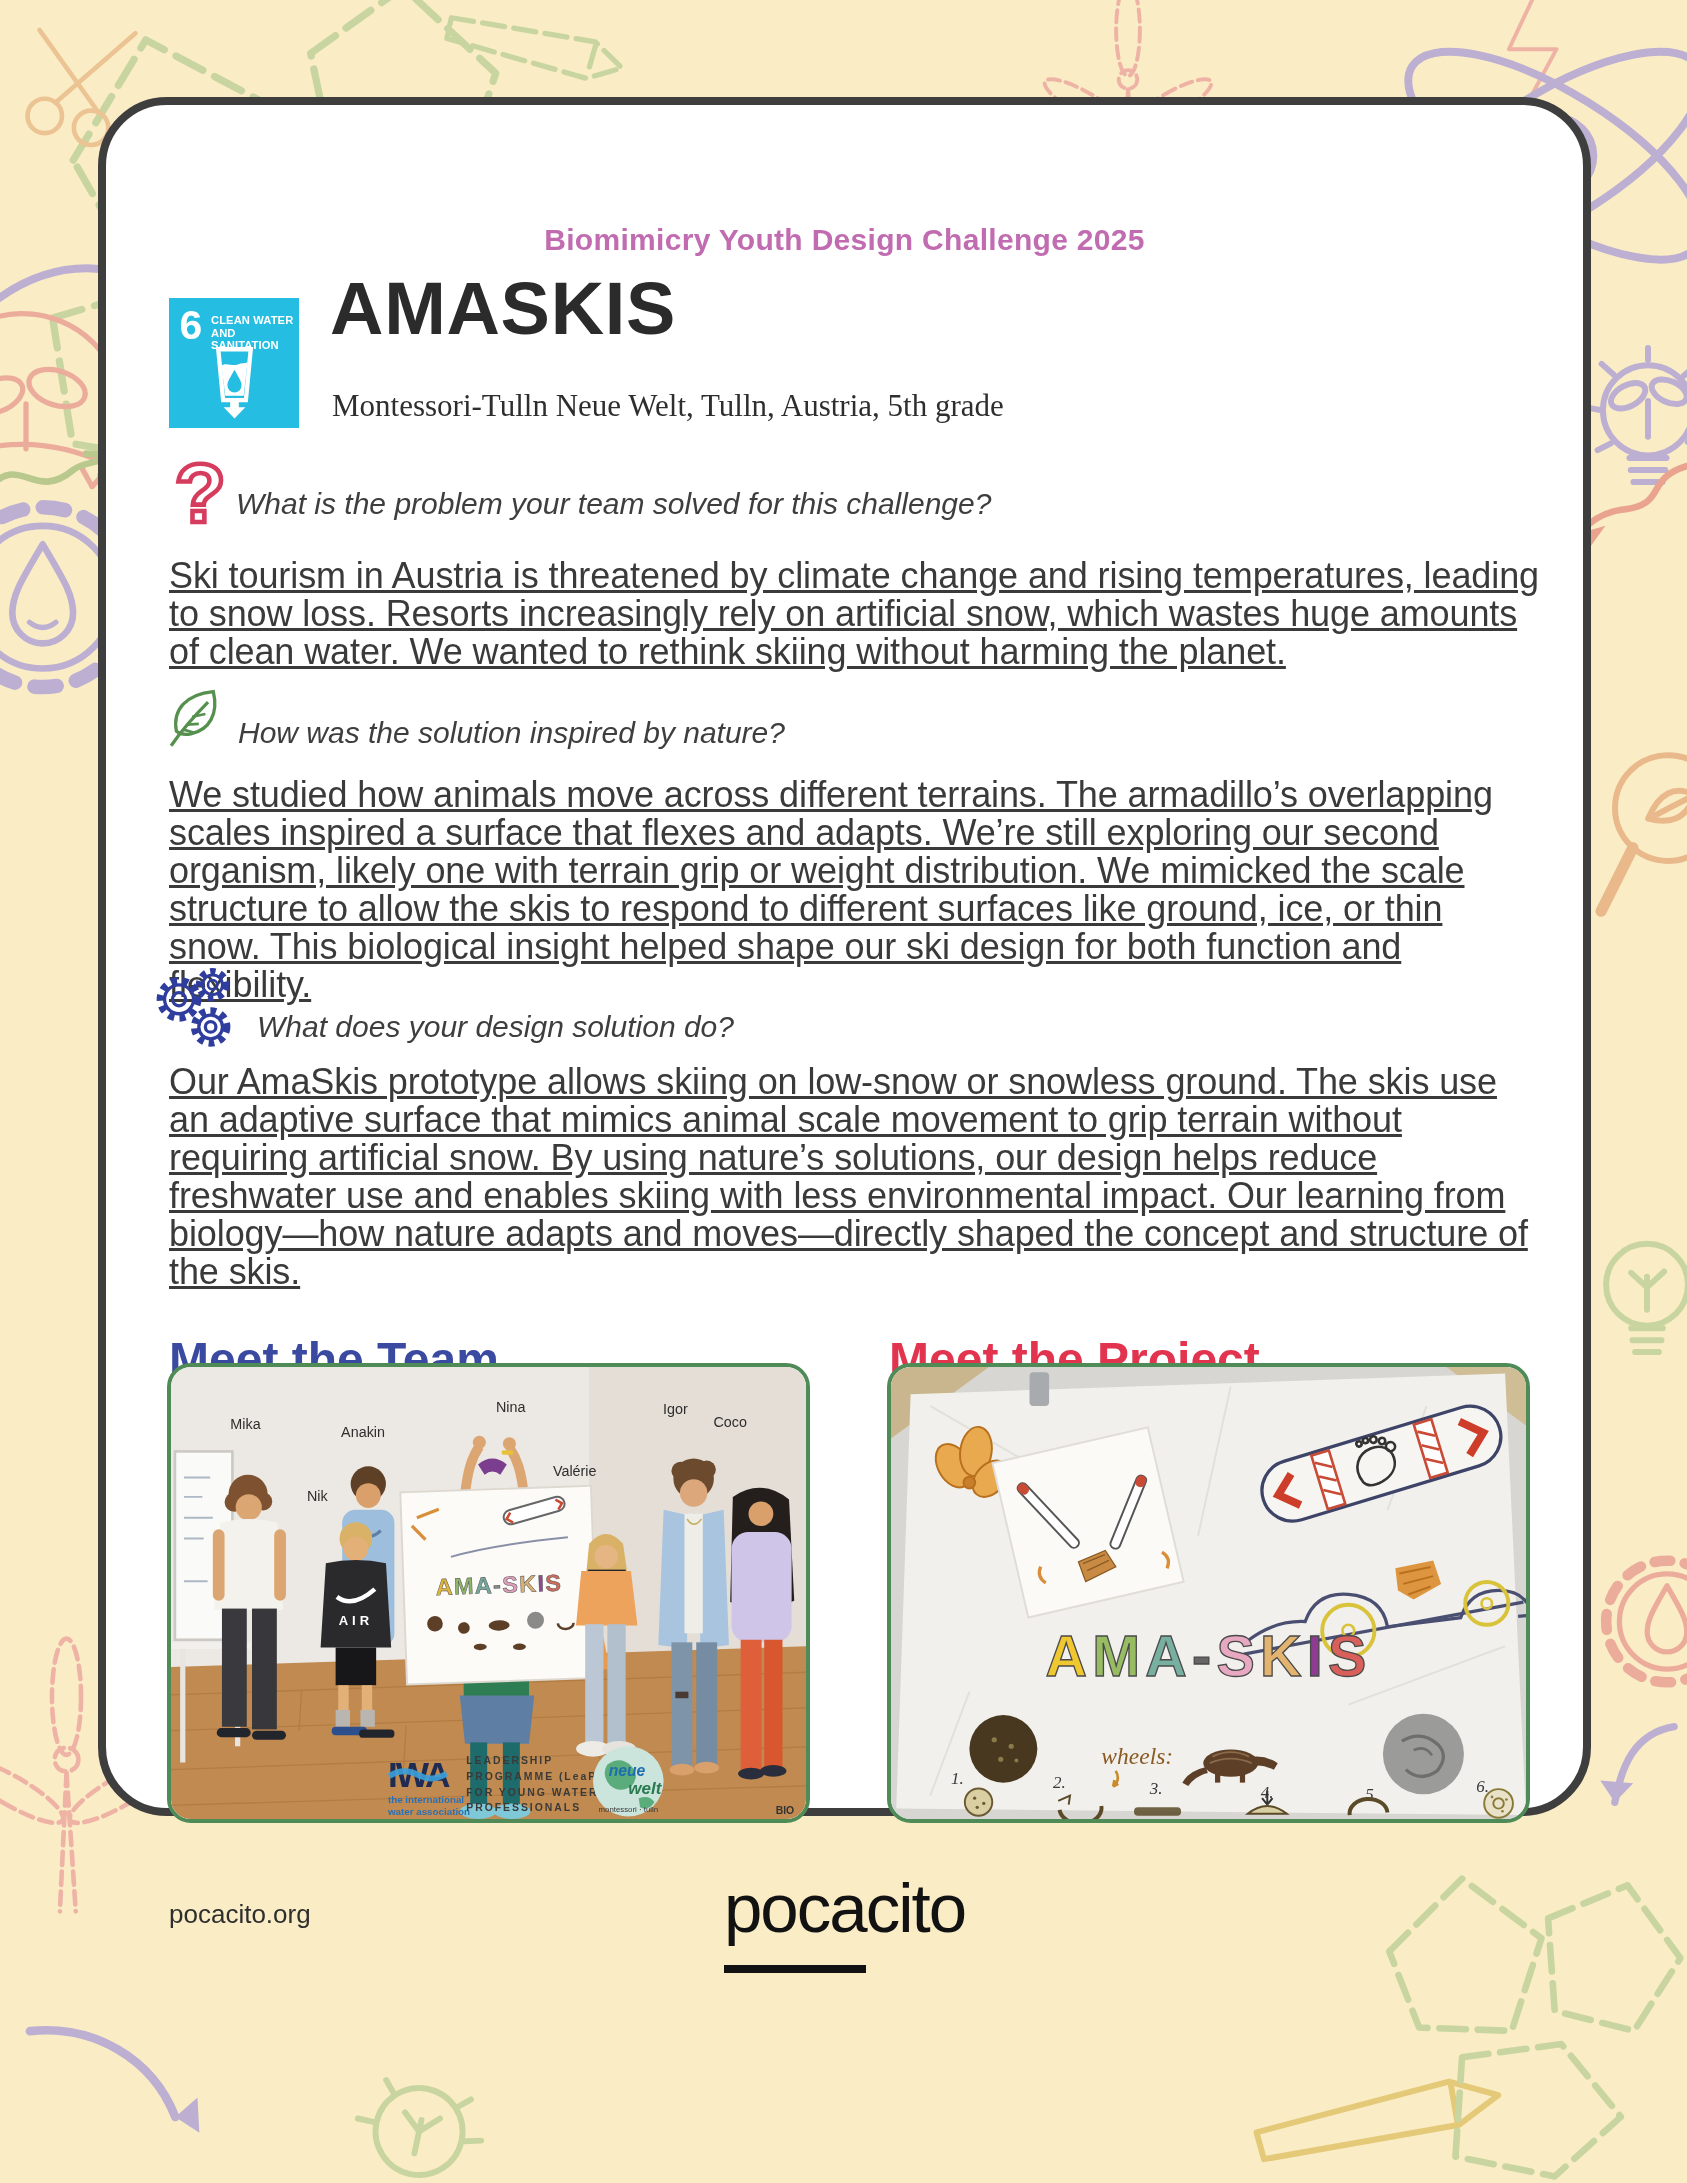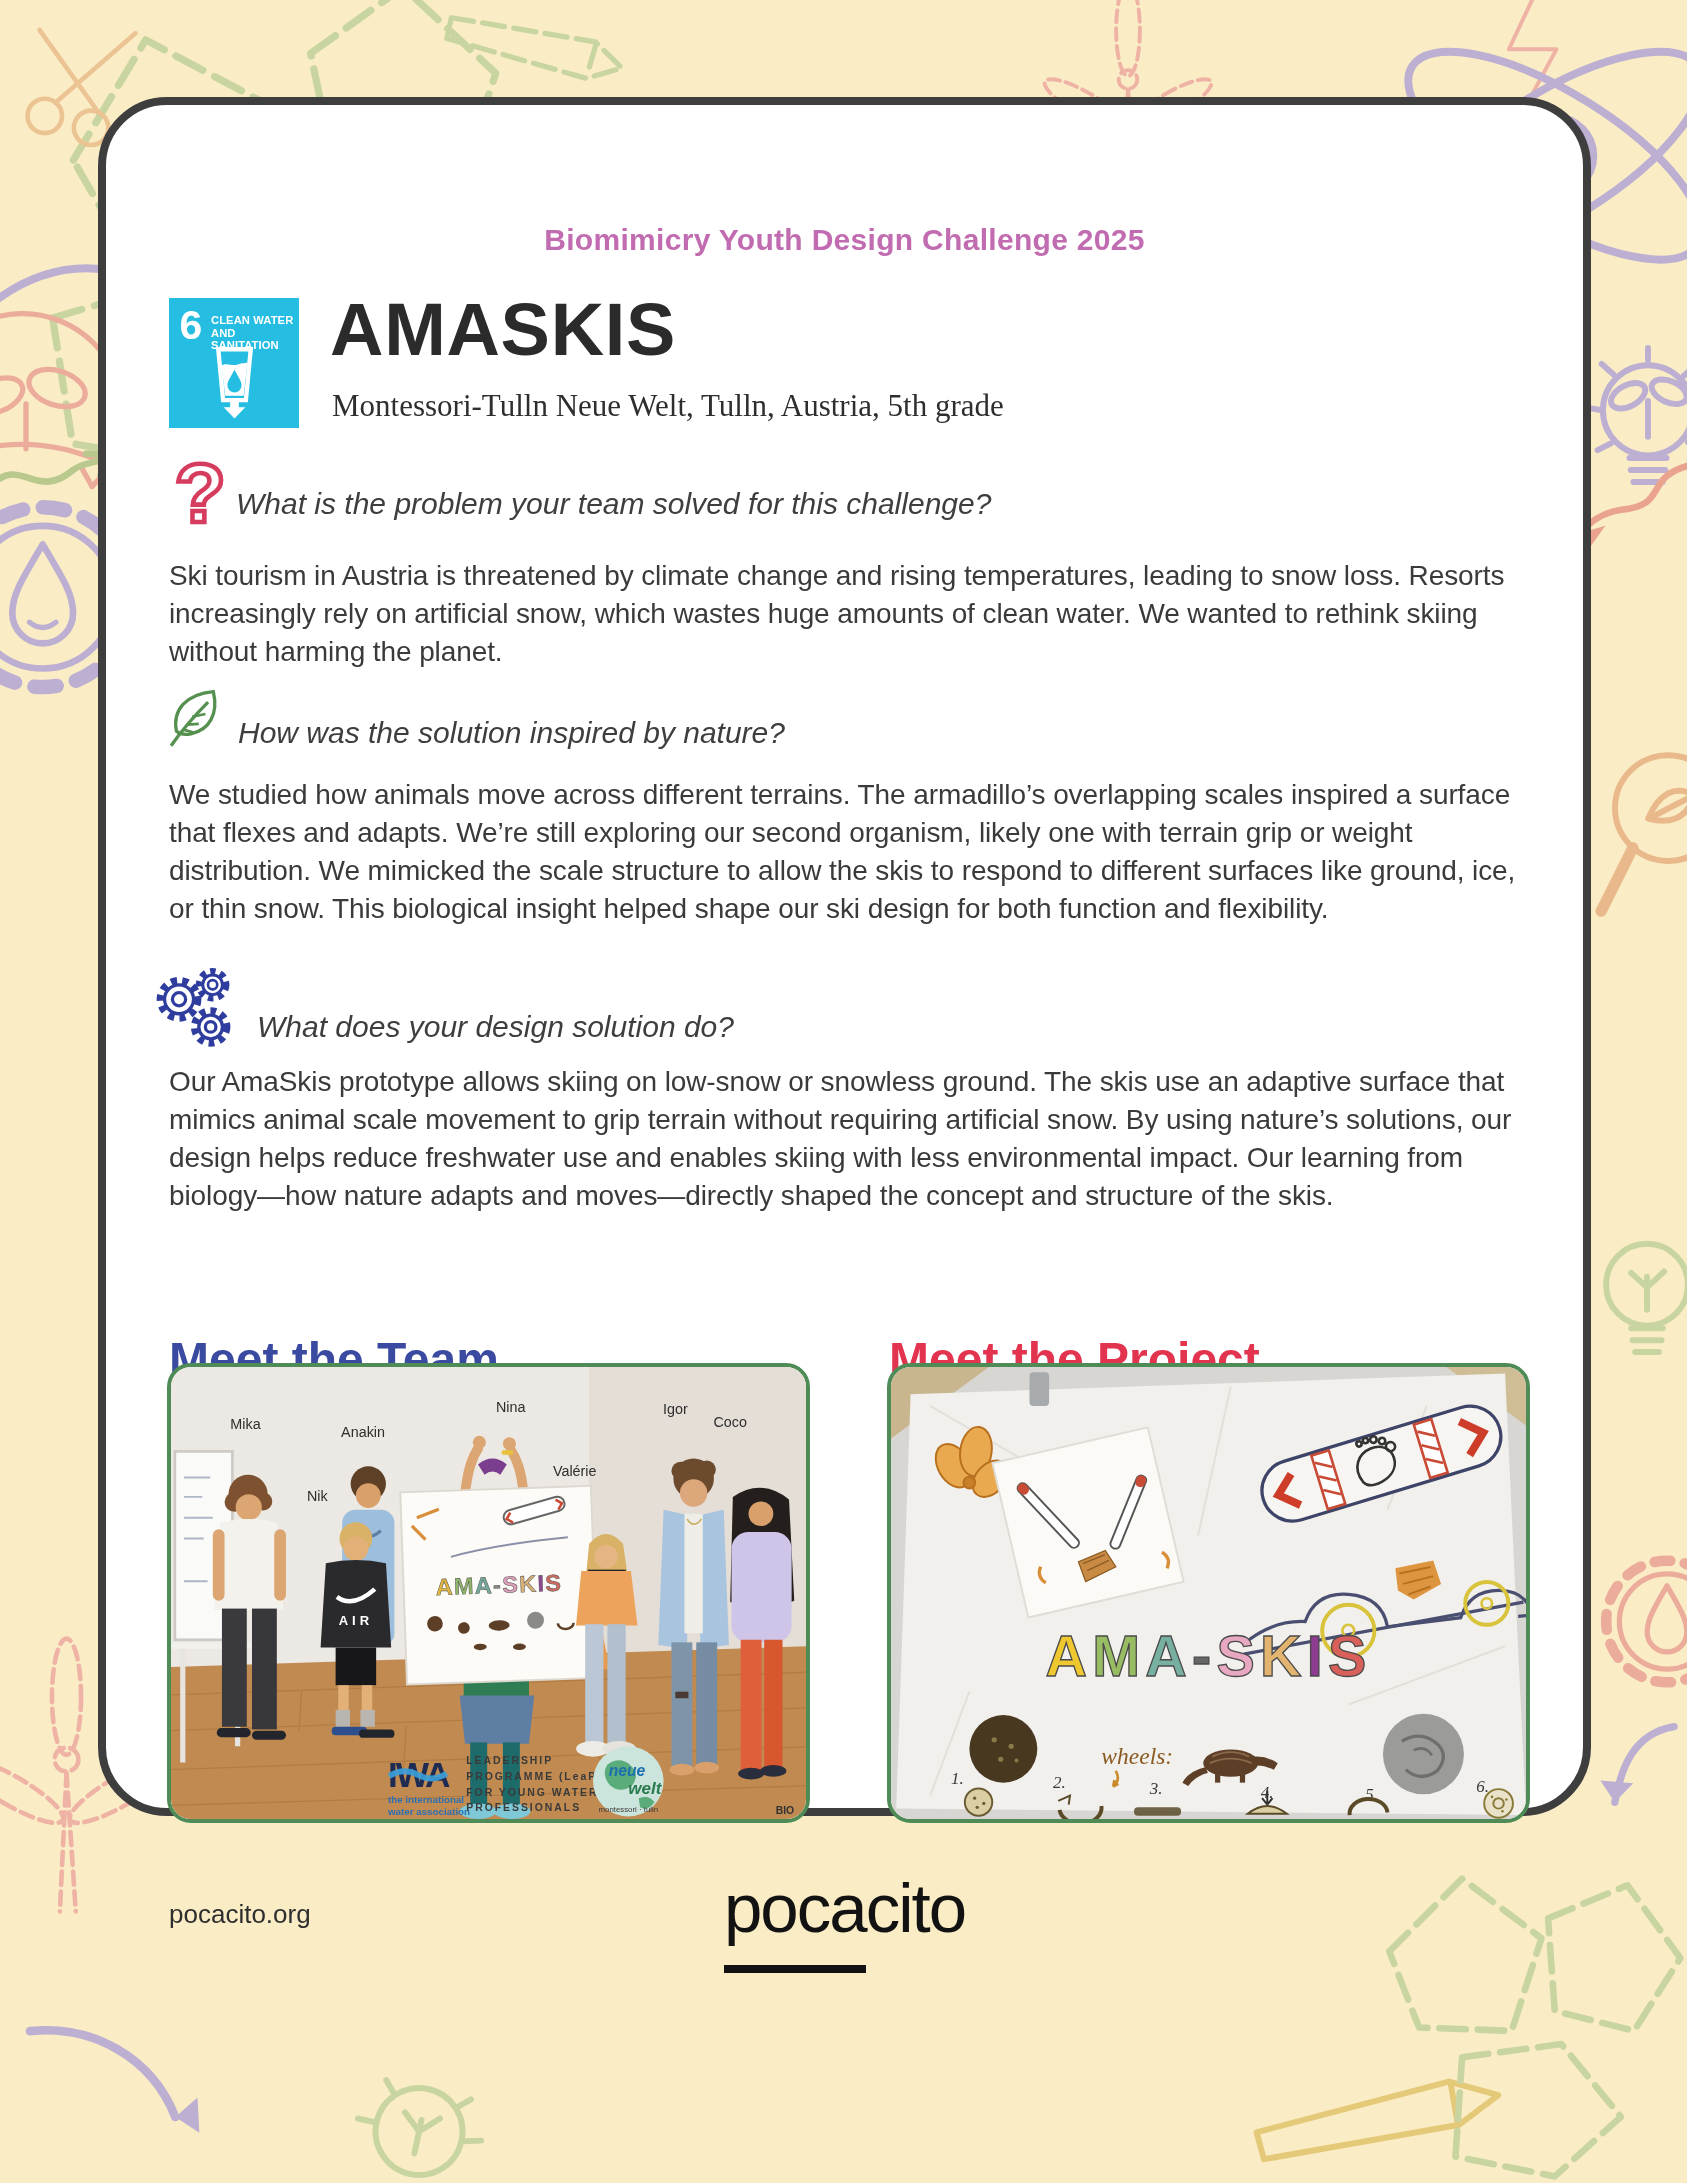--- a/index.html
+++ b/index.html
@@ -7,25 +7,25 @@
   .doodle{position:absolute;z-index:0;}
   .doodle svg{fill:none;stroke-linecap:round;stroke-linejoin:round;}
   .card{position:absolute;left:98px;top:97px;width:1493px;height:1719px;background:#ffffff;
         border:8.6px solid #3E3E3E;border-radius:69px;box-sizing:border-box;z-index:1;}
   .event-title{position:absolute;top:118px;left:0;width:100%;text-align:center;
         font-size:30px;font-weight:bold;color:#C16CB0;letter-spacing:0.3px;}
   .sdg{position:absolute;left:63px;top:193px;width:130px;height:130px;background:#26BDE2;color:#fff;}
   .sdg-num{position:absolute;left:10.6px;top:6.6px;font-size:41px;font-weight:bold;line-height:1;}
   .sdg-label{position:absolute;left:42px;top:16px;font-size:11.2px;font-weight:bold;line-height:1.12;letter-spacing:0.1px;}
   .sdg-glass{position:absolute;left:33px;top:48px;}
-  .team-name{position:absolute;left:224px;top:182px;font-size:74px;font-weight:800;color:#2B2B2B;letter-spacing:0.7px;}
+  .team-name{position:absolute;left:224px;top:161px;font-size:74px;font-weight:800;color:#2B2B2B;letter-spacing:0.7px;}
   .school-line{position:absolute;left:226px;top:283px;font-size:31px;color:#2E2E2E;font-family:Liberation Serif, serif;}
   .sec-icon{position:absolute;}
   .q-text{position:absolute;font-style:italic;font-size:30px;color:#3E3E3E;}
-  .answer{position:absolute;left:63px;width:1373px;font-size:28px;line-height:38px;color:#3A3A3A;letter-spacing:-0.1px;}
+  .answer{position:absolute;left:63px;width:1373px;font-size:36px;line-height:38px;color:#3A3A3A;letter-spacing:-0.1px;text-decoration:underline;}
   .meet{position:absolute;top:1227px;font-size:48px;font-weight:bold;}
   .meet.team{left:63px;color:#3A4AA0;}
   .meet.project{left:783px;color:#E2334F;}
   .photo{position:absolute;top:1258px;width:643px;height:460px;border:4px solid #4E8B57;
          border-radius:24px;overflow:hidden;box-sizing:border-box;background:#eee;}
   .photo svg{display:block;width:100%;height:100%;}
   .photo.team-photo{left:61px;}
   .photo.project-photo{left:781px;}
   .footer-url{position:absolute;left:63px;top:1794px;font-size:26px;font-weight:normal;color:#2E2E2E;}
   .footer-logo{position:absolute;left:0;top:1764px;width:100%;text-align:center;

